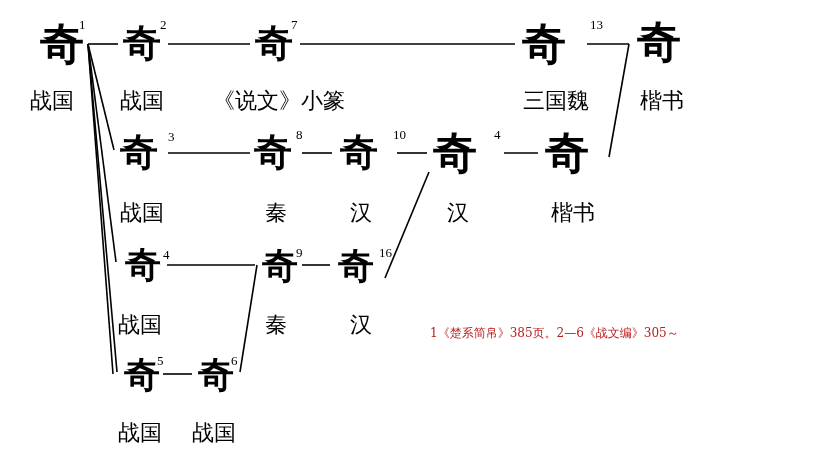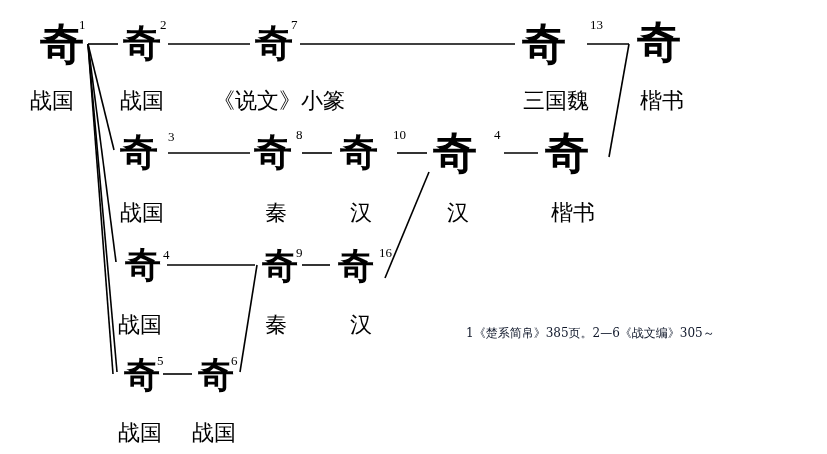--- a/index.html
+++ b/index.html
@@ -7,21 +7,21 @@
          font-family:"DejaVu Serif", serif; color:#111; }
   .glyph { position:absolute; font-family:"DejaVu Serif", serif; font-weight:bold;
            color:#000; line-height:1; text-align:center; }
   .glyph.g-big { font-size:44px; }
   .glyph.g-mid { font-size:38px; }
   .glyph.g-small { font-size:36px; }
   .num { position:absolute; font-size:13px; font-family:"Liberation Serif", serif; color:#000; line-height:1; }
   .lbl { position:absolute; font-size:22px; font-family:"DejaVu Sans", sans-serif; color:#000; line-height:1; white-space:nowrap; }
   svg.lines { position:absolute; left:0; top:0; width:827px; height:454px; }
   .caption { position:absolute; left:418px; top:320px; width:200px; font-size:12px;
-             line-height:27px; font-family:"DejaVu Serif", serif; color:#0f172a; white-space:nowrap;margin-left:36px; }
+             line-height:27px; font-family:"DejaVu Serif", serif; color:#b91c1c; white-space:nowrap; }
   .caption div { height:27px; }
 </style>
 </head>
 <body>
 
 <svg class="lines" viewBox="0 0 827 454">
   <g stroke="#000" stroke-width="1.6" fill="none">
 
     <line x1="88" y1="44" x2="118" y2="44"></line>
     <line x1="168" y1="44" x2="250" y2="44"></line>

